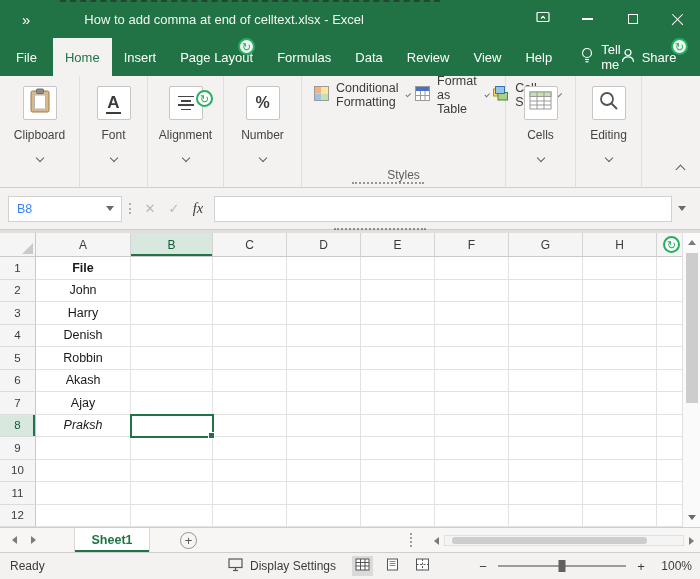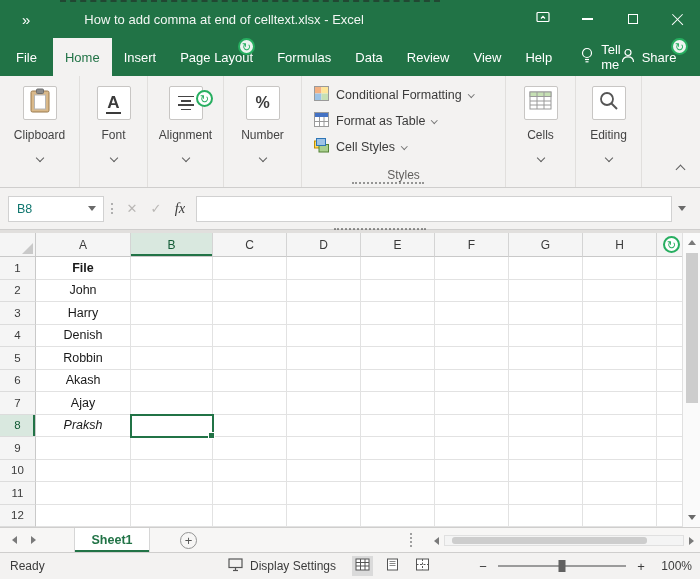--- a/index.html
+++ b/index.html
@@ -32,28 +32,28 @@
   .bigbtn { width:34px; height:34px; background:#fff; border:1px solid #c8c6c4; border-radius:2px; display:flex; align-items:center; justify-content:center; }
   .rlabel { margin-top:8px; font-size:12px; color:#444; }
   .rchev { margin-top:5px; }
   .chev-down { display:inline-block; width:6px; height:6px; border-right:1.5px solid #5f5f5f; border-bottom:1.5px solid #5f5f5f; transform:rotate(45deg); }
   .chev-down.sm { width:4.5px; height:4.5px; border-width:1.3px; border-color:#777; }
   .chev-up { display:inline-block; width:7px; height:7px; border-left:1.6px solid #5f5f5f; border-top:1.6px solid #5f5f5f; transform:rotate(45deg); }
   .font-a { font-size:17px; font-weight:bold; color:#3b3b3b; border-bottom:2px solid #3b3b3b; line-height:19px; padding:0 1px; }
   .align-lines { display:flex; flex-direction:column; gap:2.5px; align-items:center; }
   .align-lines i { display:block; height:1.8px; background:#444; }
   .pct { font-size:16px; font-weight:bold; color:#3b3b3b; }
-  .styles-list { align-self:stretch; display:flex; flex-direction:column; gap:5px; padding-left:12px; margin-top:-2px; }
+  .styles-list { align-self:stretch; display:flex; gap:5px; padding-left:12px; margin-top:-2px; }
   .style-btn { display:flex; align-items:center; gap:7px; font-size:12.5px; color:#3b3b3b; height:21px; }
   .group-name-bottom { position:absolute; bottom:5px; left:0; right:0; text-align:center; font-size:12px; color:#605e5c; }
   .ribbon-collapse { position:absolute; right:16px; bottom:10px; }
 
   
   .formula-row { height:42px; background:#f3f2f1; border-bottom:1px solid #cfcecd; display:flex; align-items:center; padding:0 8px; }
-  .name-box { width:96px; height:26px; background:#fff; border:1px solid #d1d1d1; display:flex; align-items:center; padding-left:8px; font-size:12.5px; color:#0f766e; }
+  .name-box { width:114px; height:26px; background:#fff; border:1px solid #d1d1d1; display:flex; align-items:center; padding-left:8px; font-size:12.5px; color:#3b82f6; }
   .tri-down { width:0; height:0; border-left:4px solid transparent; border-right:4px solid transparent; border-top:5px solid #6a6a6a; }
   .tri-up { width:0; height:0; border-left:4px solid transparent; border-right:4px solid transparent; border-bottom:5px solid #7a7a7a; }
   .tri-left { width:0; height:0; border-top:4px solid transparent; border-bottom:4px solid transparent; border-right:5px solid #7a7a7a; }
   .tri-right { width:0; height:0; border-top:4px solid transparent; border-bottom:4px solid transparent; border-left:5px solid #7a7a7a; }
   .name-box .tri-down { margin-left:auto; margin-right:7px; }
   .fb-handle { width:16px; display:flex; flex-direction:column; align-items:center; justify-content:center; gap:2.5px; height:26px; }
   .fb-handle i { width:2px; height:2px; background:#9a9a9a; border-radius:50%; }
   .fb-btn { width:24px; height:26px; display:flex; align-items:center; justify-content:center; font-size:13px; color:#b9b7b5; }
   .fb-fx { color:#3b3b3b; font-family:"Liberation Serif","DejaVu Serif",serif; font-style:italic; font-size:14.5px; }
   .formula-input { flex:1; height:26px; background:#fff; border:1px solid #d1d1d1; margin-left:4px; font-size:12.5px; padding:0 6px; display:flex; align-items:center; }

